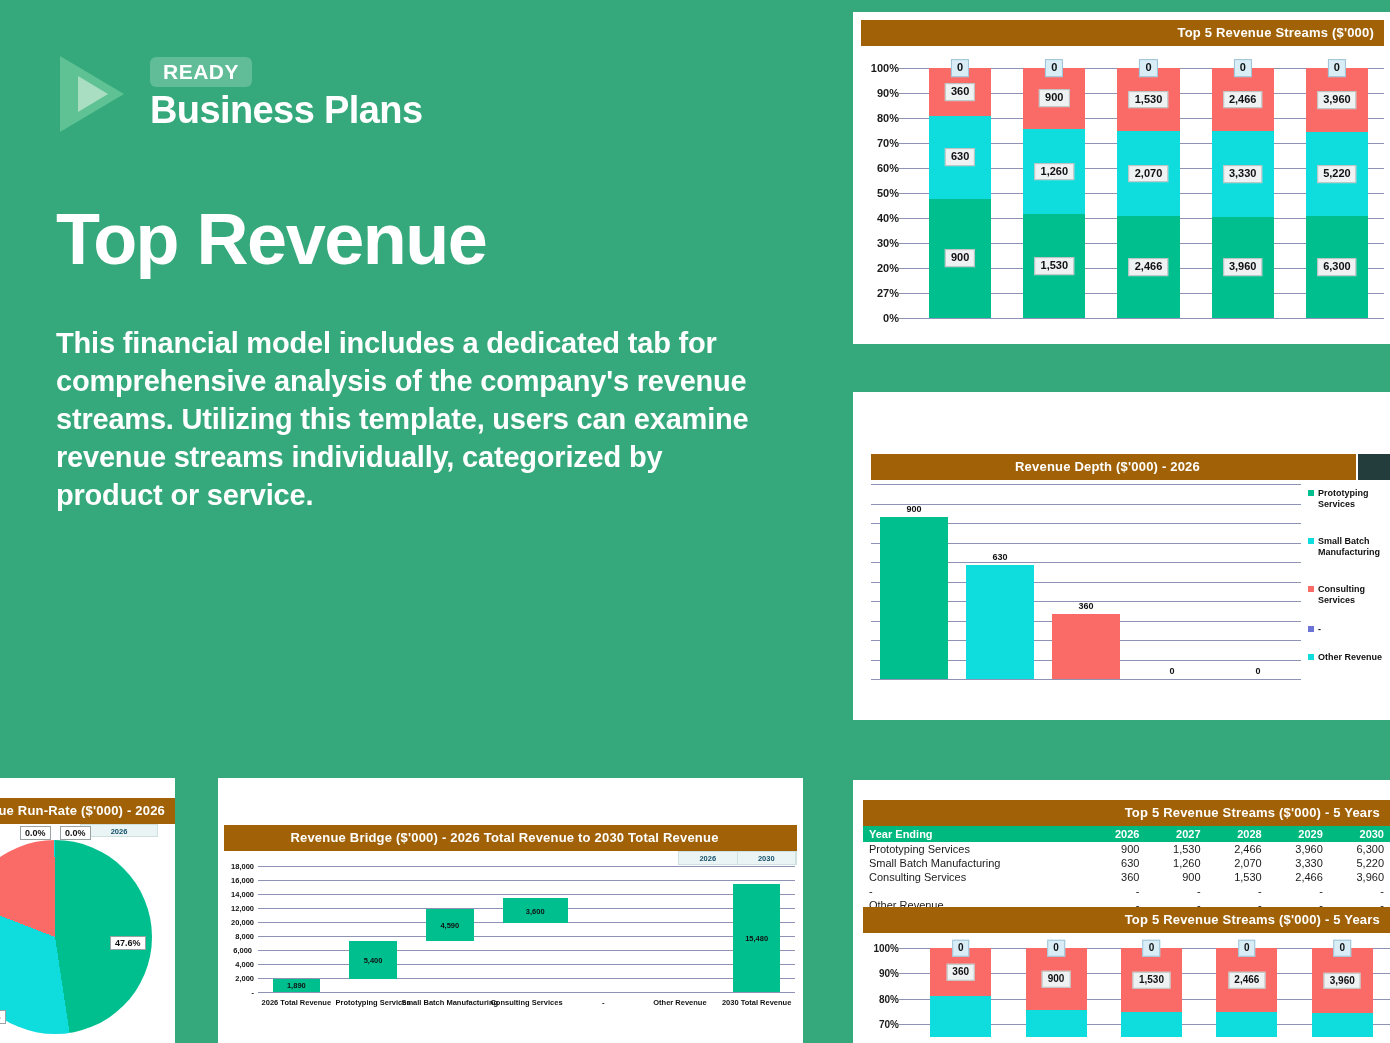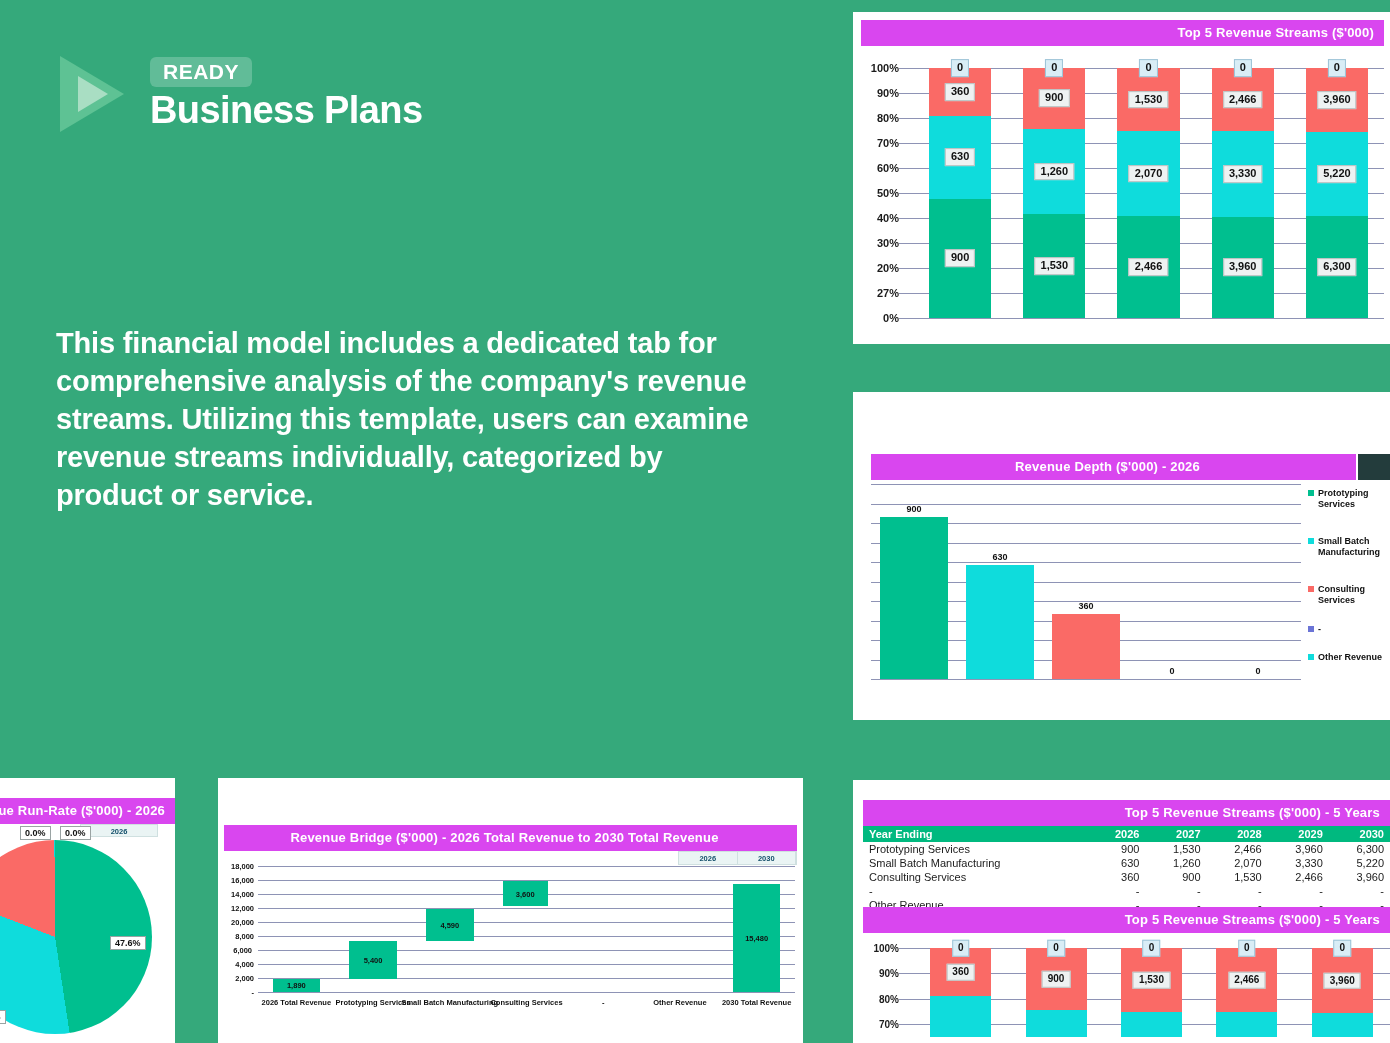--- a/index.html
+++ b/index.html
@@ -44,21 +44,21 @@
   }
   .page-desc{
     position:absolute; left:56px; top:325px; width:700px;
     color:#ffffff; font-size:29px; font-weight:600; line-height:1.31;
     letter-spacing:-.2px;
   }
 
   
   .card{ position:absolute; background:#ffffff; overflow:hidden; }
   .chart-title-bar{
-    background:#d946ef; color:#ffffff; font-size:13px; font-weight:700;
+    background:#a16207; color:#ffffff; font-size:13px; font-weight:700;
     height:26px; line-height:26px; text-align:right; padding-right:10px;
     letter-spacing:.2px; white-space:nowrap;
   }
   .chart-title-bar.center{ text-align:center; padding-right:12px; }
 
   
   .stack-plot{ position:relative; }
   .yaxis-lbl{
     position:absolute; right:0; transform:translateY(-50%);
     font-size:11px; font-weight:700; color:#1b1b1b; white-space:nowrap;
@@ -120,20 +120,21 @@
     <div class="logo-mark">
       <div class="tri-outer"></div>
         <div class="tri-inner"></div>
     </div>
     <div class="logo-text">
       <div class="ready-badge">READY</div>
       <div class="brand-name">Business Plans</div>
     </div>
   </div>
 
+  <div class="page-title">Top Revenue</div>
   <div class="page-desc">This financial model includes a dedicated tab for comprehensive analysis of the company's revenue streams. Utilizing this template, users can examine revenue streams individually, categorized by product or service.</div>
 </div>
 
 <div class="card" style="left:853px; top:12px; width:537px; height:332px;">
   <div class="chart-title-bar" style="margin:8px 6px 0 8px; width:523px;">Top 5 Revenue Streams ($'000)</div>
   <div class="stack-plot" id="plot-main" style="position:absolute; left:8px; top:44px; width:523px; height:276px;">
       <div class="yaxis-lbl" style="top: 262px; right: 485px; font-size: 11px;">0%</div>
       <div class="gridline" style="top: 262px; left: 38px; width: 485px;"></div>
       <div class="yaxis-lbl" style="top: 237px; right: 485px; font-size: 11px;">27%</div>
       <div class="gridline" style="top: 237px; left: 38px; width: 485px;"></div>
@@ -403,21 +404,21 @@
       </div>
       <div class="wf-cat" style="left: 38.3571px; top: 132px;">2026 Total Revenue</div>
       <div class="wf-bar" style="left: 91.29px; width: 47.5629px; top: 74.97px; height: 37.8px;">
         <div class="wf-val">5,400</div>
       </div>
       <div class="wf-cat" style="left: 115.071px; top: 132px;">Prototyping Services</div>
       <div class="wf-bar" style="left: 168.004px; width: 47.5629px; top: 42.84px; height: 32.13px;">
         <div class="wf-val">4,590</div>
       </div>
       <div class="wf-cat" style="left: 191.786px; top: 132px;">Small Batch Manufacturing</div>
-      <div class="wf-bar" style="left: 244.719px; width: 45px; top: 15px; height: 25.2px;">
+      <div class="wf-bar" style="left: 244.719px; width: 65px; top: 32px; height: 25.2px;">
         <div class="wf-val">3,600</div>
       </div>
       <div class="wf-cat" style="left: 268.5px; top: 132px;">Consulting Services</div>
       <div class="wf-cat" style="left: 345.214px; top: 132px;">-</div>
       <div class="wf-cat" style="left: 421.929px; top: 132px;">Other Revenue</div>
       <div class="wf-bar" style="left: 474.861px; width: 47.5629px; top: 17.64px; height: 108.36px;">
         <div class="wf-val">15,480</div>
       </div>
       <div class="wf-cat" style="left: 498.643px; top: 132px;">2030 Total Revenue</div>
     </div>

